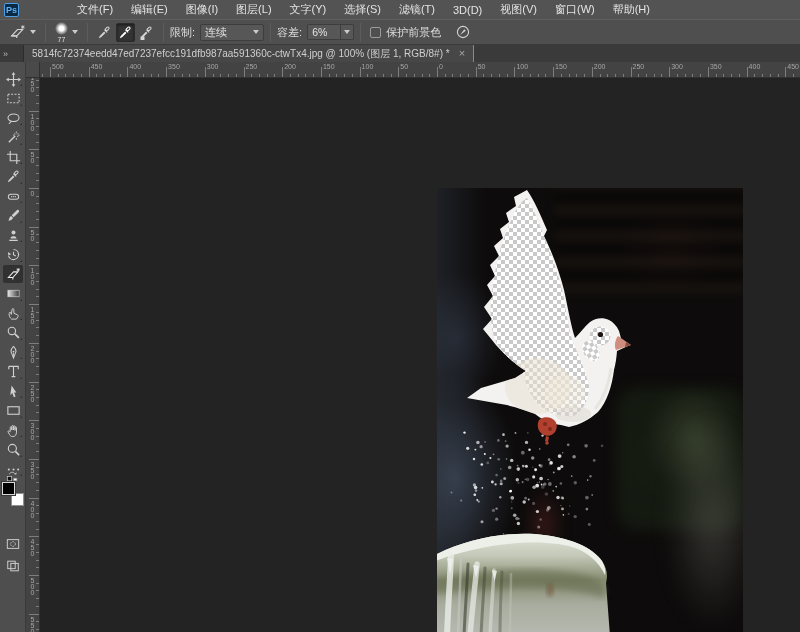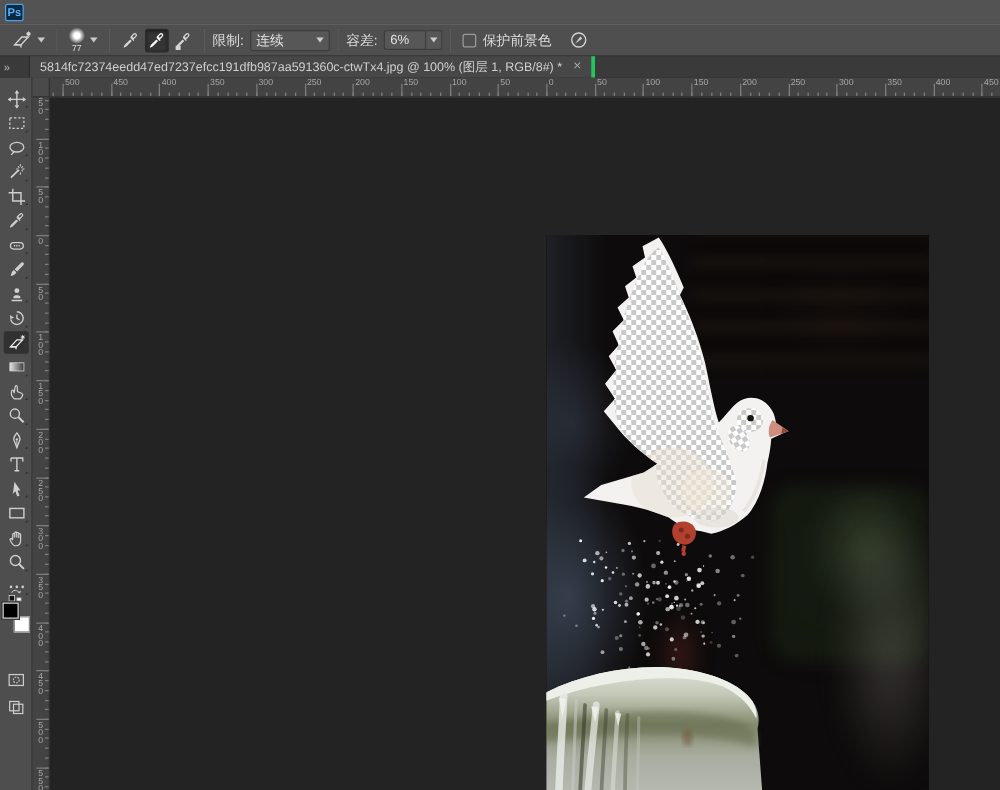--- a/index.html
+++ b/index.html
@@ -46,21 +46,21 @@
     justify-content:center; }
   .checkbox { width:11px; height:11px; border:1px solid #9b9b9b; border-radius:2px;
     background:transparent; margin-right:5px; flex:0 0 auto; }
 
   
   .tabbar { left:0; top:45px; width:800px; height:17px; background:#3a3a3a;
     display:flex; align-items:stretch; z-index:6; }
   .tab-overflow { color:#b5b5b5; font-size:9px; display:flex; align-items:center;
     padding:0 4px 0 3px; }
   .doc-tab { margin-left:11px; background:#474747; display:flex; align-items:center;
-    padding:0 8px; border-right:3px solid #22c55e; border-left:1px solid #2c2c2c; }
+    padding:0 8px; border-right:1px solid #22c55e; border-left:1px solid #2c2c2c; }
   .doc-tab-title { color:#cfcfcf; font-size:10px; white-space:nowrap; }
   .tab-close { color:#a6a6a6; font-size:11px; margin-left:9px; line-height:1; }
 
   
   .toolbar { left:0; top:62px; width:26px; height:570px; background:#4e4e4e;
     border-right:1px solid #3a3a3a; z-index:5; }
   .tool { position:absolute; left:3px; width:20px; height:18px; display:flex;
     align-items:center; justify-content:center; color:#cfcfcf; }
   .tool.selected { background:#313131; border-radius:2px; color:#ededed; }
   .tool svg { width:15px; height:15px; display:block; }
@@ -223,20 +223,33 @@
     </symbol>
     <symbol id="i-pressure" viewBox="0 0 16 16">
       <circle cx="8" cy="8" r="5.6" fill="none" stroke="currentColor" stroke-width="1.1"></circle>
       <path d="M5 11l4.3-5.8 1.5 1.5L5 11z" fill="currentColor"></path>
     </symbol>
   </defs>
 </svg>
 
 <div class="abs menubar">
   <div class="ps-logo">Ps</div>
+  <div id="menu-items" style="display:flex;height:100%">
+      <span class="menu-item">文件(F)</span>
+      <span class="menu-item">编辑(E)</span>
+      <span class="menu-item">图像(I)</span>
+      <span class="menu-item">图层(L)</span>
+      <span class="menu-item">文字(Y)</span>
+      <span class="menu-item">选择(S)</span>
+      <span class="menu-item">滤镜(T)</span>
+      <span class="menu-item">3D(D)</span>
+      <span class="menu-item">视图(V)</span>
+      <span class="menu-item">窗口(W)</span>
+      <span class="menu-item">帮助(H)</span>
+    </div>
 </div>
 
 <div class="abs optionsbar">
   <div class="opt-btn" style="margin-left:6px">
     <svg width="17" height="17">
         <use href="#i-eraser"></use>
       </svg>
     <span class="chev"></span>
   </div>
   <div class="opt-sep"></div>

